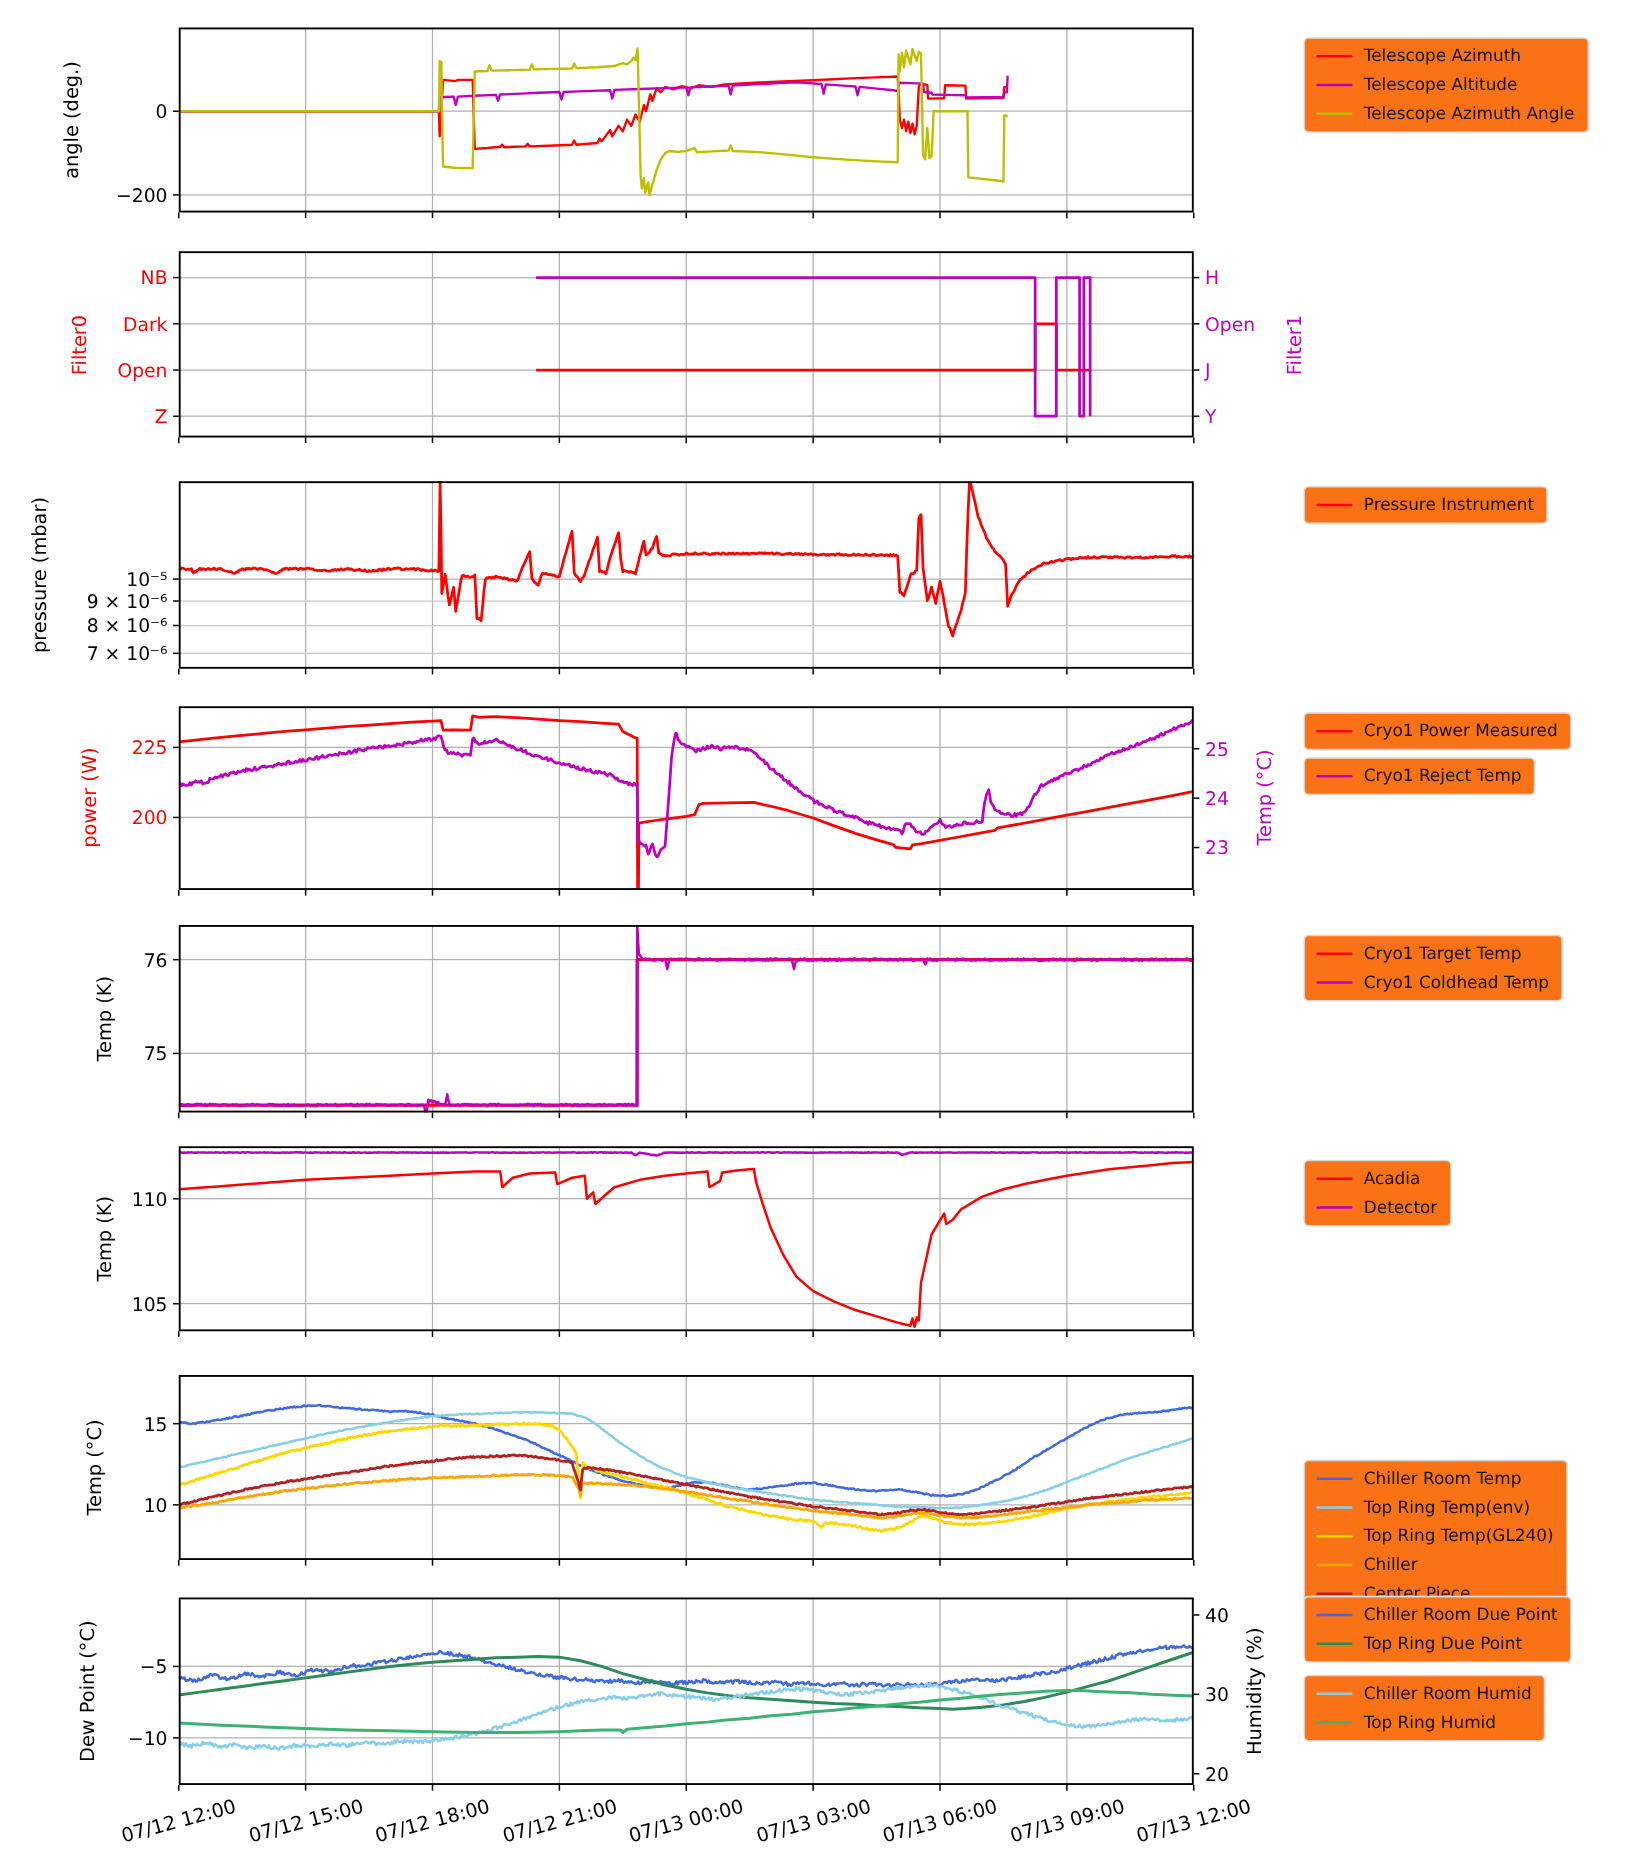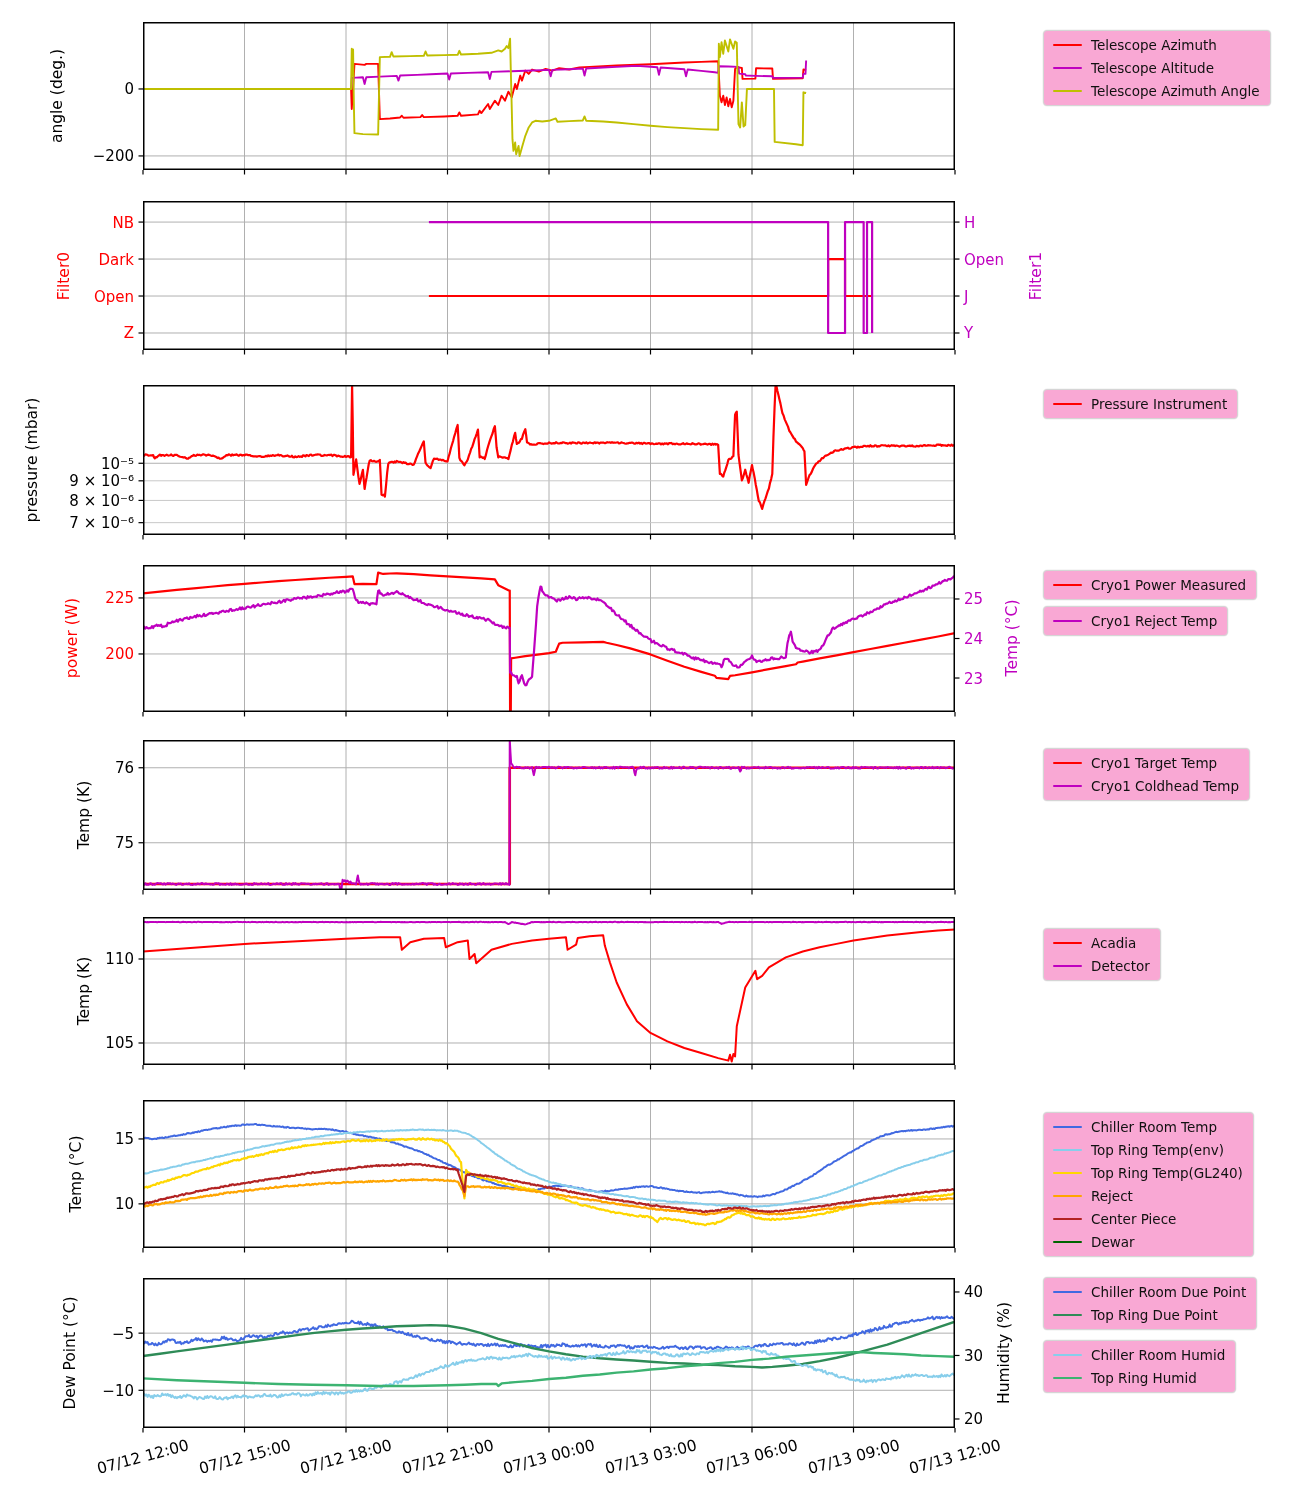--- a/index.html
+++ b/index.html
@@ -1,21 +1,21 @@
 <!DOCTYPE html>
 <html><head>
 <meta charset="utf-8">
 <style>
   html,body{margin:0;padding:0;background:#ffffff;}
   body{width:1300px;height:1500px;position:relative;font-family:"DejaVu Sans","Liberation Sans",sans-serif;}
   #figure{position:absolute;left:0;top:0;width:1300px;height:1500px;background:#fff;}
   .panel-svg{position:absolute;overflow:visible;}
   .vlabel{position:absolute;display:flex;align-items:center;justify-content:center;
           font-size:15.5px;transform:rotate(-90deg);white-space:nowrap;pointer-events:none;}
-  .legend-box{position:absolute;left:1043px;background:#f9a8d4;border:1px solid #d5d5d5;border-radius:4px;
+  .legend-box{position:absolute;left:1043px;background:#f97316;border:1px solid #d5d5d5;border-radius:4px;
               padding:6px 10px 6px 9px;display:flex;flex-direction:column;gap:7px;box-shadow:0 0 0 0.5px #eee;}
   .legend-row{display:flex;align-items:center;gap:9px;white-space:nowrap;}
   .legend-swatch{width:29px;height:2.6px;border-radius:1px;flex:0 0 auto;}
   .legend-label{font-size:13.5px;color:#111;}
   .xlabel{position:absolute;width:132px;text-align:center;font-size:15.5px;color:#000;
           transform:rotate(-15deg);transform-origin:50% 50%;white-space:nowrap;}
   .ytick-text{font-size:15px;}
 </style>
 </head>
 <body>
@@ -392,36 +392,36 @@
       <div class="legend-box" style="top: 928px;">
         <div class="legend-row">
           <div class="legend-swatch" style="background: rgb(255, 0, 0);"></div>
           <span class="legend-label">Acadia</span>
         </div>
         <div class="legend-row">
           <div class="legend-swatch" style="background: rgb(191, 0, 191);"></div>
           <span class="legend-label">Detector</span>
         </div>
       </div>
-      <div class="legend-box" style="top: 1112px;">
+      <div class="legend-box" style="top: 1168px;">
         <div class="legend-row">
           <div class="legend-swatch" style="background: rgb(65, 105, 225);"></div>
           <span class="legend-label">Chiller Room Temp</span>
         </div>
         <div class="legend-row">
           <div class="legend-swatch" style="background: rgb(135, 206, 235);"></div>
           <span class="legend-label">Top Ring Temp(env)</span>
         </div>
         <div class="legend-row">
           <div class="legend-swatch" style="background: rgb(255, 215, 0);"></div>
           <span class="legend-label">Top Ring Temp(GL240)</span>
         </div>
         <div class="legend-row">
           <div class="legend-swatch" style="background: rgb(255, 165, 0);"></div>
-          <span class="legend-label">Reject</span>
+          <span class="legend-label">Chiller</span>
         </div>
         <div class="legend-row">
           <div class="legend-swatch" style="background: rgb(178, 34, 34);"></div>
           <span class="legend-label">Center Piece</span>
         </div>
         <div class="legend-row">
           <div class="legend-swatch" style="background: rgb(0, 100, 0);"></div>
           <span class="legend-label">Dewar</span>
         </div>
       </div>

